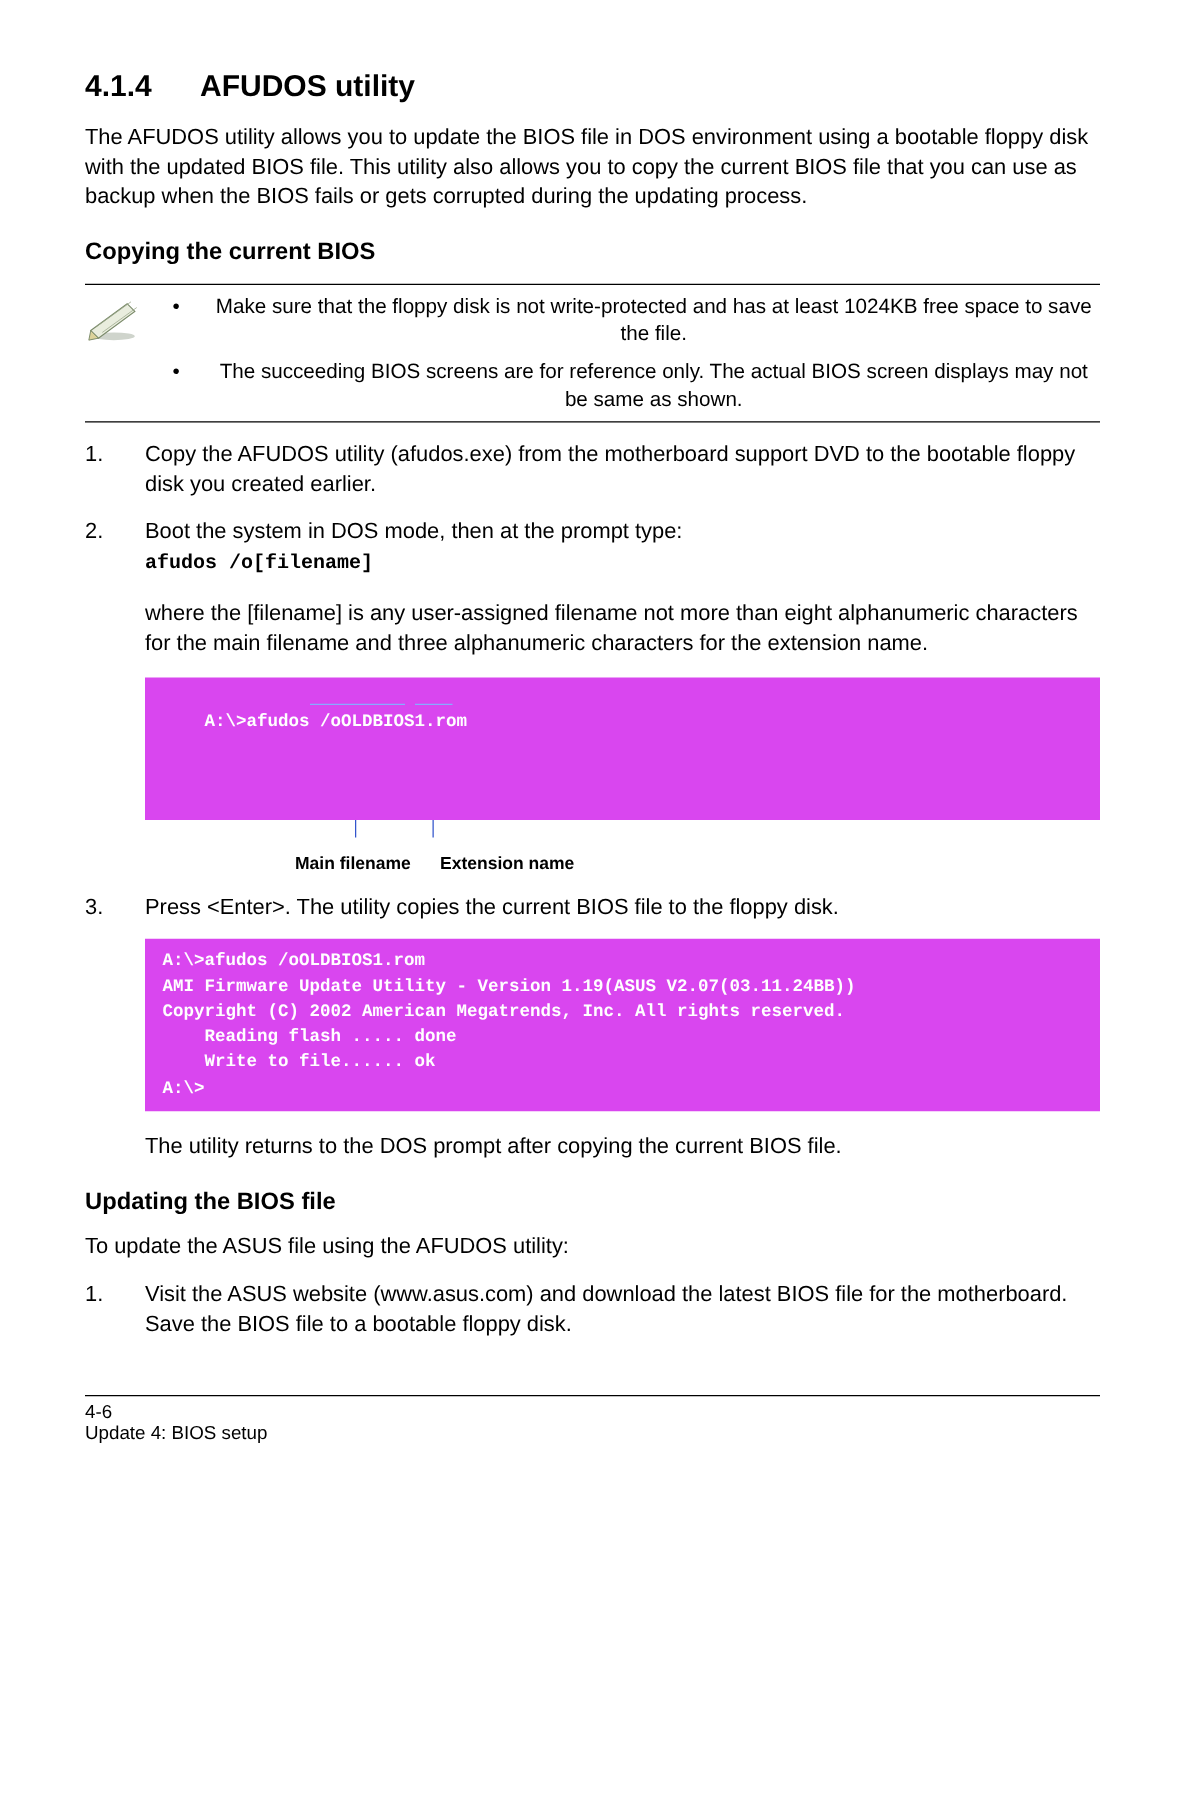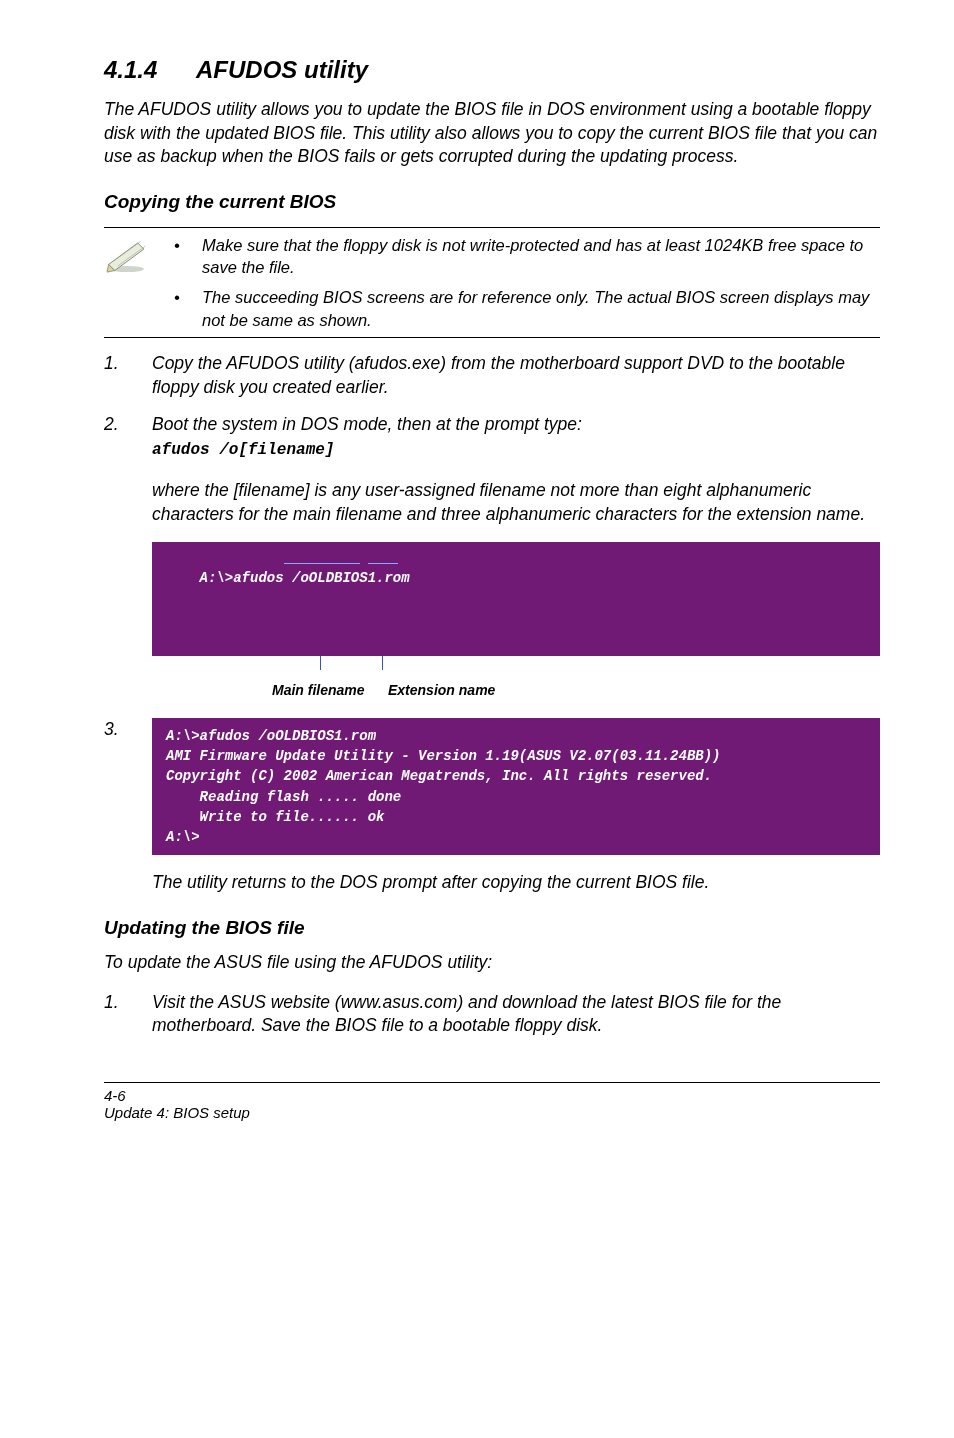--- a/index.html
+++ b/index.html
@@ -4,23 +4,22 @@
 <style>
   body {
     margin: 0;
     padding: 0;
     font-family: Arial, Helvetica, sans-serif;
     background: #fff;
     color: #000;
     width: 954px;
   }
   .page {
-    padding: 56px 74px 30px 104px;
+    padding: 56px 74px 30px 68px;
     box-sizing: border-box;
-    font-style: italic;
   }
   h2.section-title {
     font-size: 24px;
     font-weight: bold;
     margin: 0 0 14px 0;
   }
   h2.section-title .num { display: inline-block; width: 92px; }
   .body-text {
     font-size: 17.5px;
     line-height: 1.35;
@@ -46,21 +45,21 @@
   }
   .note-icon svg { width: 46px; height: 36px; }
   .note-list {
     flex: 1;
     font-size: 16.5px;
     line-height: 1.35;
   }
   .note-list .item { display: flex; margin-bottom: 8px; }
   .note-list .item:last-child { margin-bottom: 0; }
   .note-list .bullet { width: 28px; flex: 0 0 28px; }
-  .note-list .txt { flex: 1; }
+  .note-list .txt { flex: 1; text-align: center; }
   ol.steps {
     list-style: none;
     padding: 0;
     margin: 10px 0 0 0;
     counter-reset: step;
   }
   ol.steps > li {
     position: relative;
     padding-left: 48px;
     margin-bottom: 14px;
@@ -72,21 +71,21 @@
     left: 0;
     top: 0;
   }
   .mono {
     font-family: "Courier New", monospace;
     font-weight: bold;
     font-size: 16px;
   }
   .indent-block { margin-left: 48px; margin-bottom: 16px; font-size: 17.5px; line-height: 1.35; }
   .terminal {
-    background: #701a75;
+    background: #d946ef;
     color: #fff;
     font-family: "Courier New", monospace;
     font-weight: bold;
     font-size: 14px;
     padding: 8px 14px;
     line-height: 1.45;
     white-space: pre;
     margin: 10px 0 6px 48px;
     box-sizing: border-box;
   }
@@ -194,20 +193,21 @@
   <div class="annot-wrap">
     <span class="tick" style="left:168px;"></span>
     <span class="tick" style="left:230px;"></span>
     <span class="label" style="left:120px;">Main filename</span>
     <span class="label" style="left:236px;">Extension name</span>
   </div>
 
   <ol class="steps">
     <li>
       <span class="num">3.</span>
+      <span>Press &lt;Enter&gt;. The utility copies the current BIOS file to the floppy disk.</span>
     </li>
   </ol>
 
   <div class="terminal tall">A:\&gt;afudos /oOLDBIOS1.rom
 AMI Firmware Update Utility - Version 1.19(ASUS V2.07(03.11.24BB))
 Copyright (C) 2002 American Megatrends, Inc. All rights reserved.
     Reading flash ..... done
     Write to file...... ok
 A:\&gt;</div>
 

